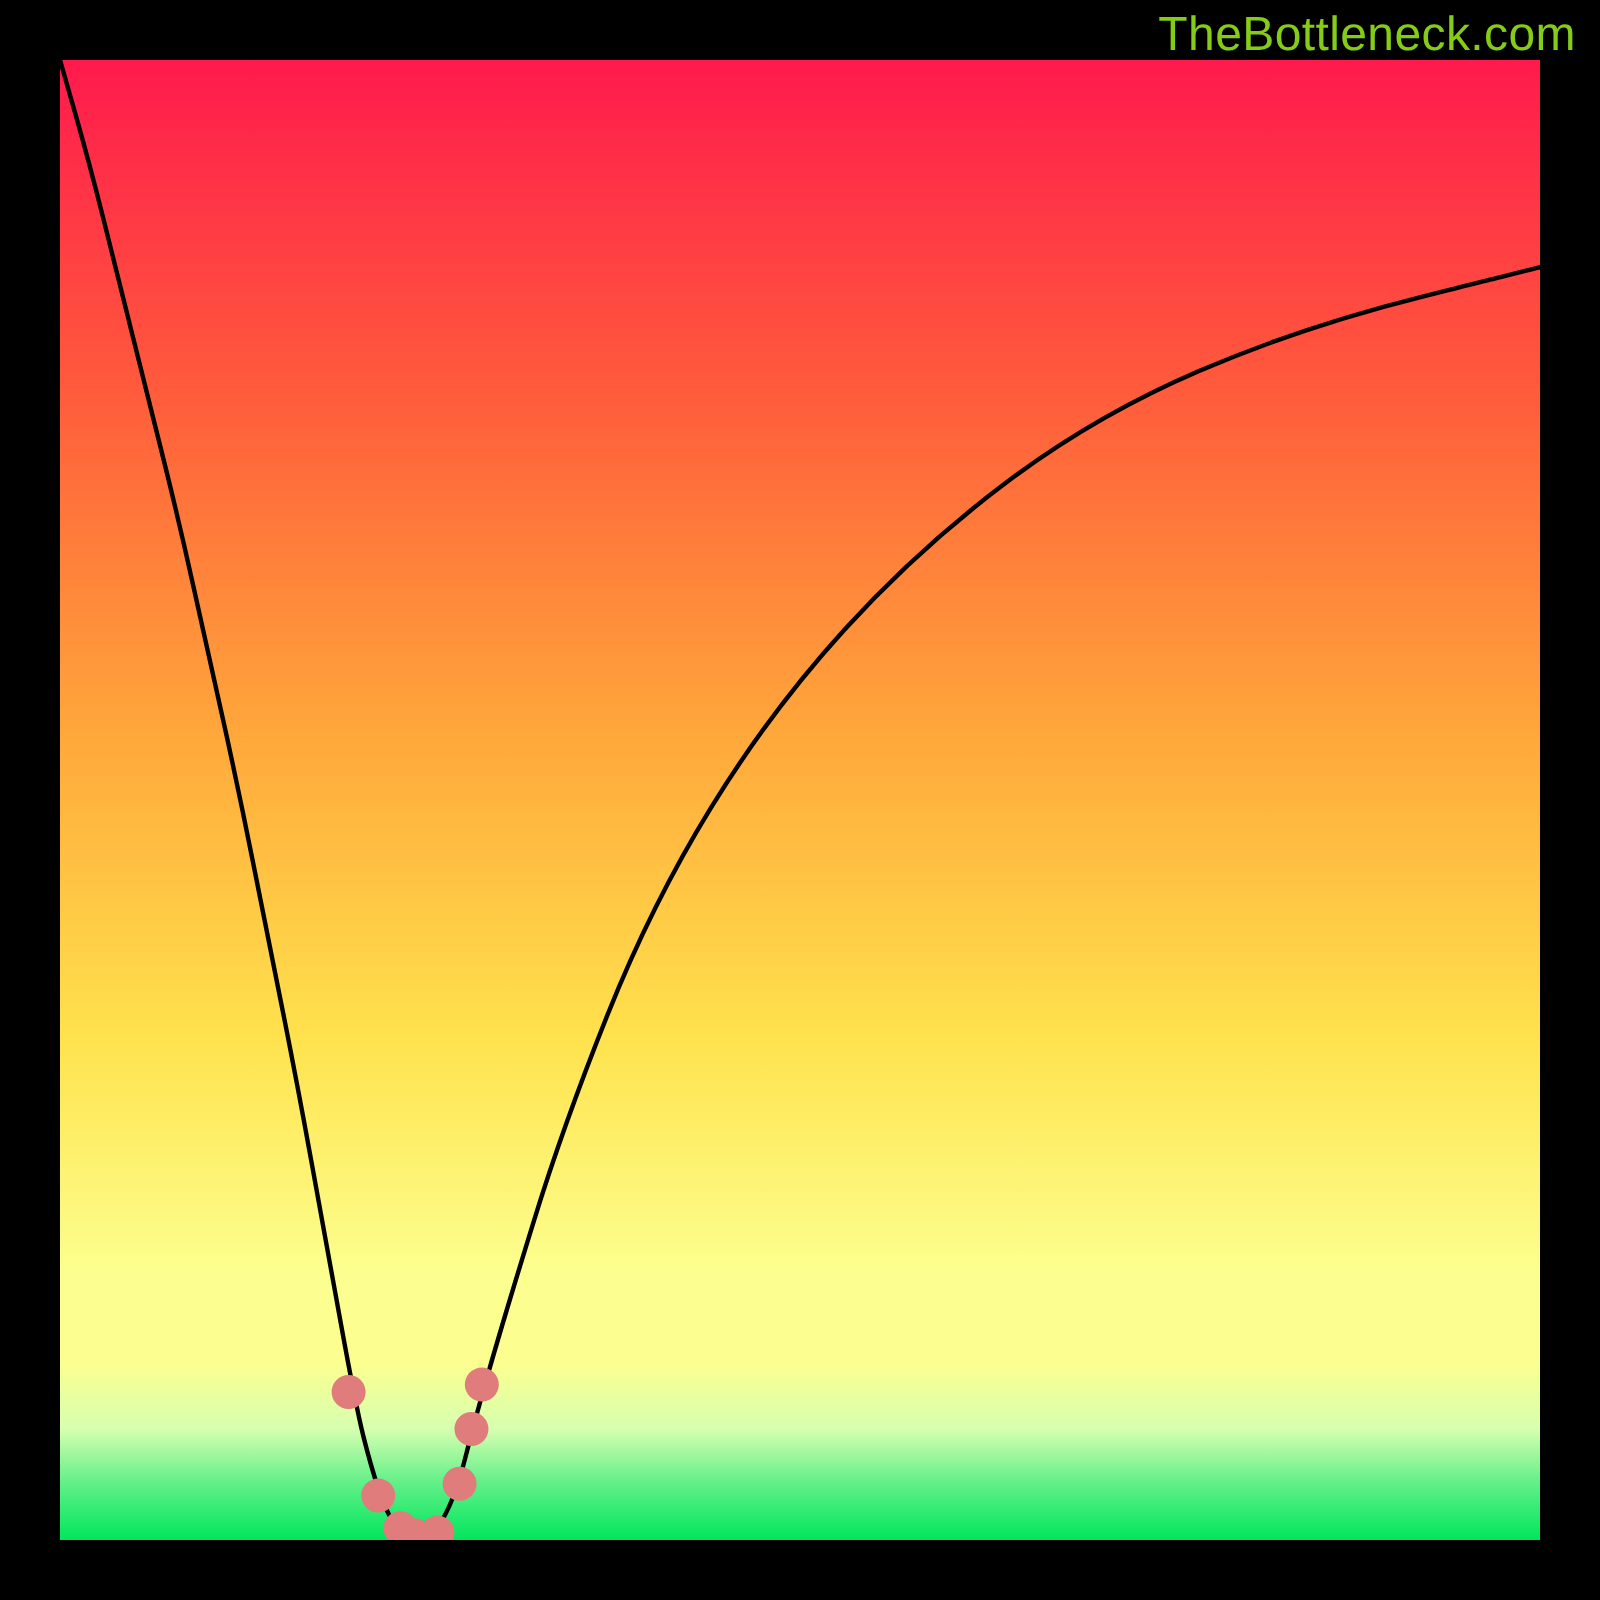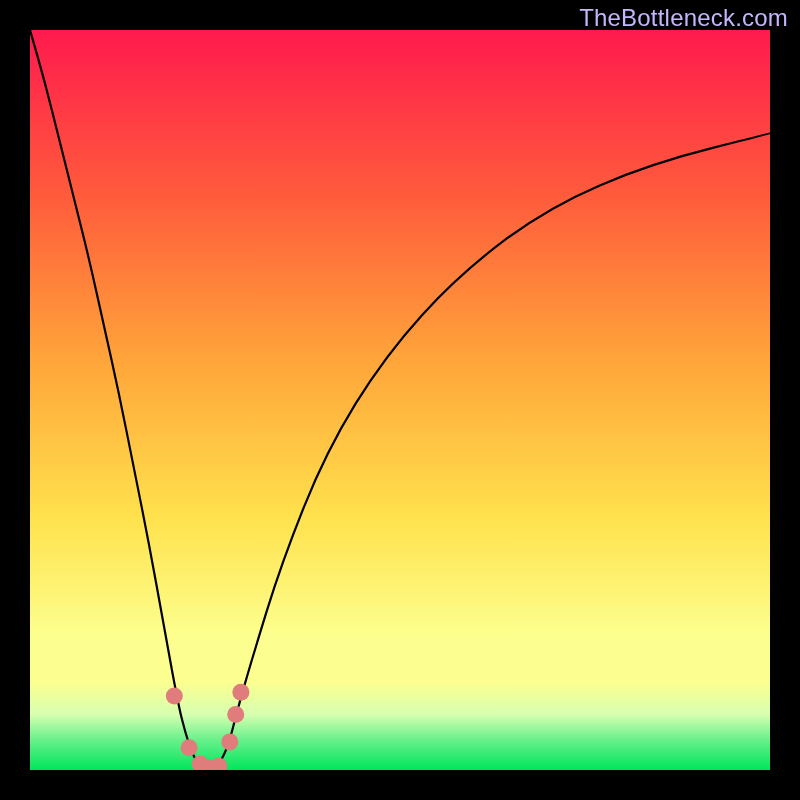--- a/index.html
+++ b/index.html
@@ -28,21 +28,21 @@
   }
   .plot svg {
     display: block;
     width: 740px;
     height: 740px;
   }
   .watermark {
     position: absolute;
     top: 4px;
     right: 12px;
-    color: #c4b5fd;
+    color: #84cc16;
     font-size: 24px;
     font-weight: 500;
     letter-spacing: 0.2px;
     user-select: none;
   }
 </style>
 </head>
 <body>
 
 <div class="frame">

